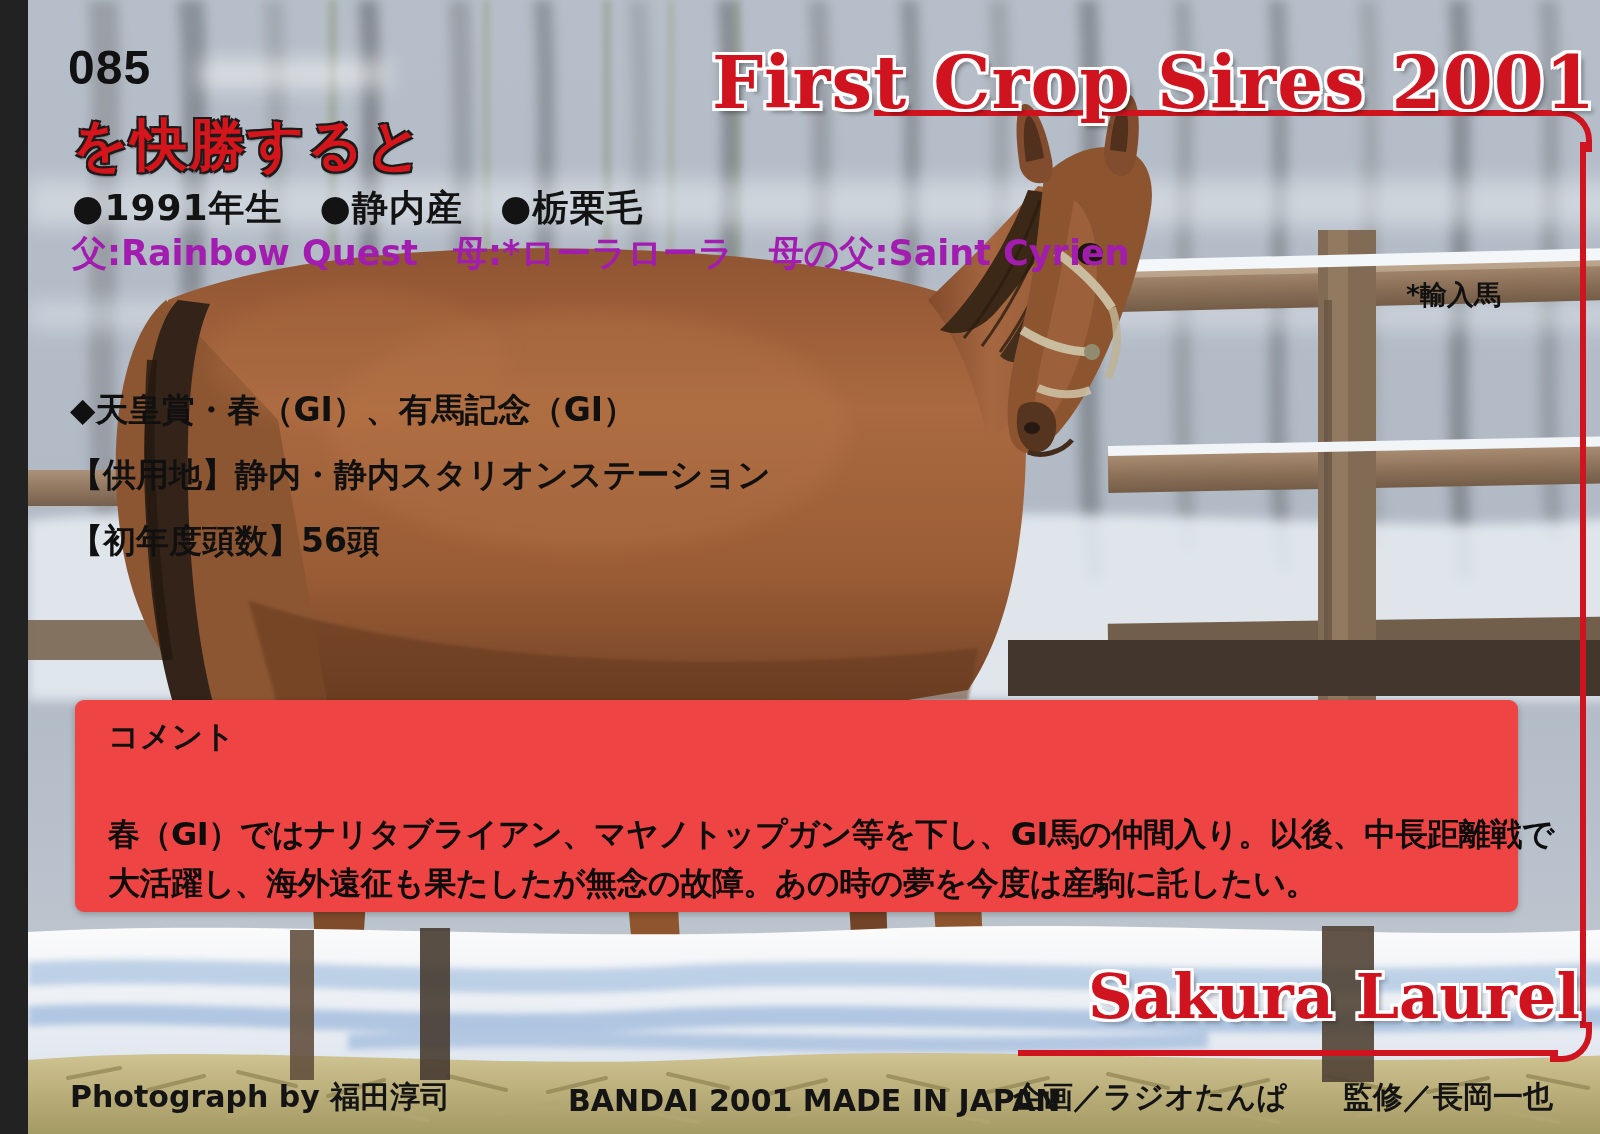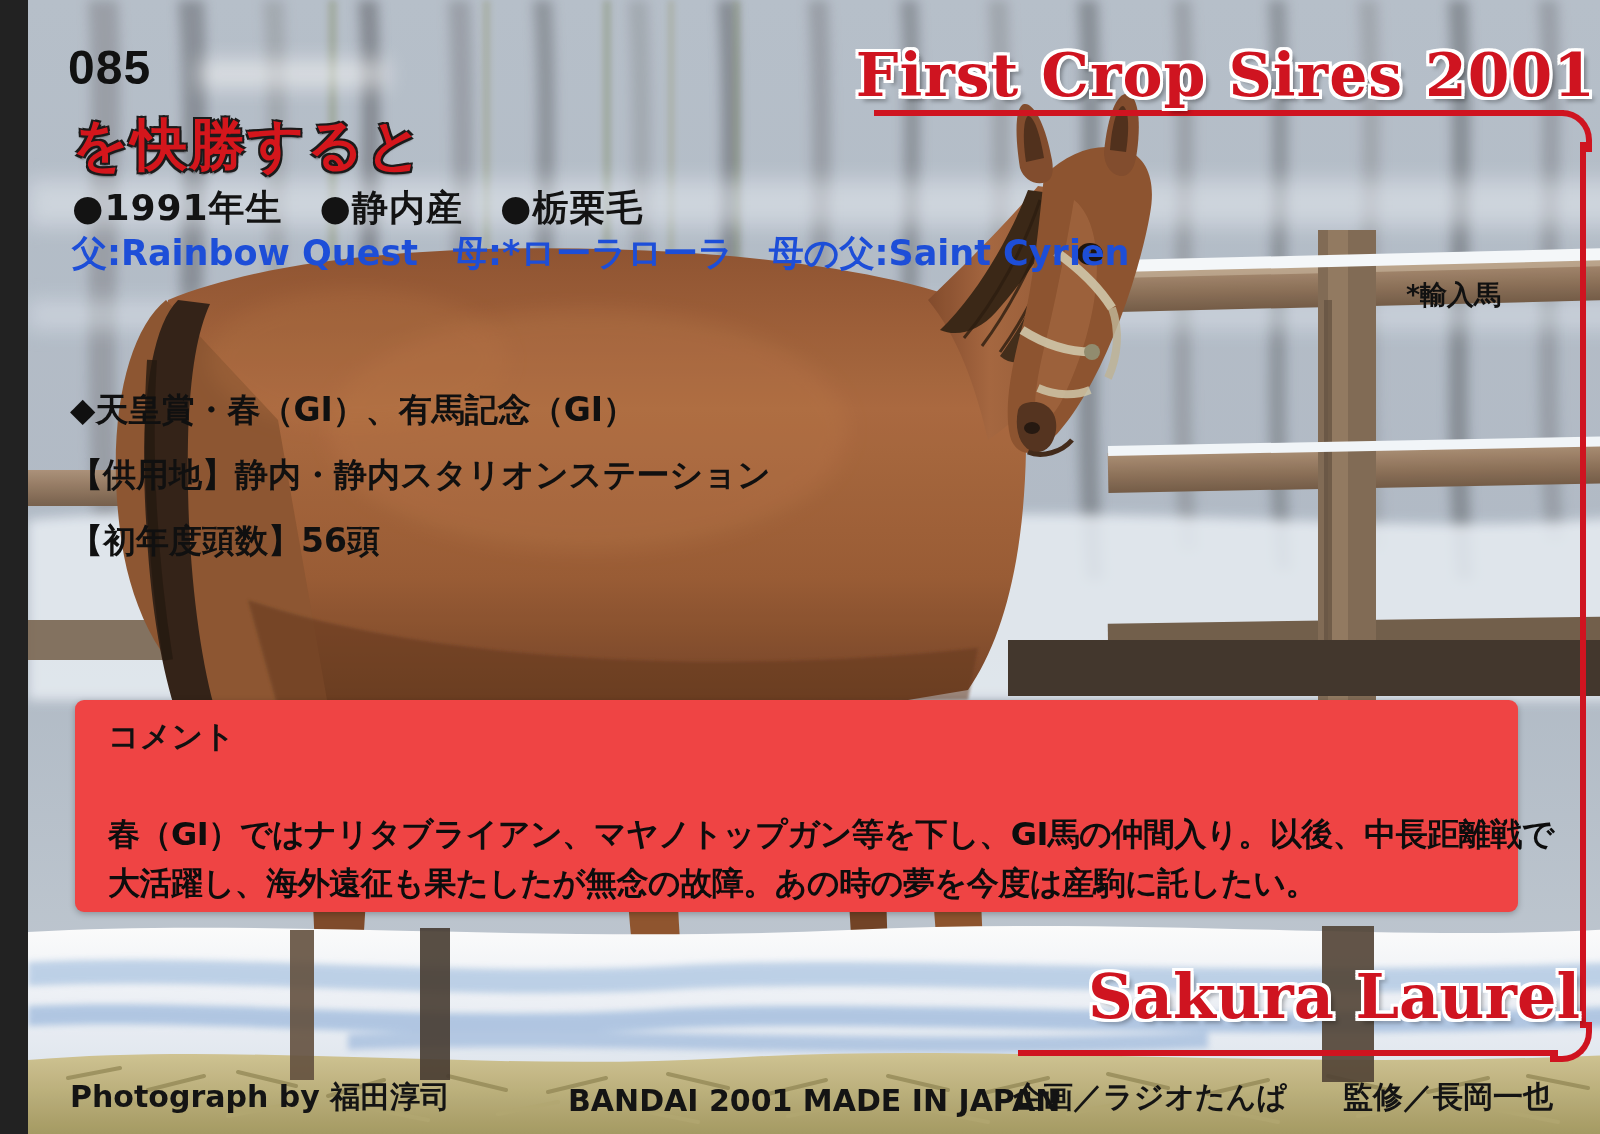--- a/index.html
+++ b/index.html
@@ -31,21 +31,21 @@
        0px  3px 2px rgba(0,0,0,.45);
   }
   .meta1{
     position:absolute;left:44px;top:184px;
     font-size:36px;font-weight:bold;color:#131313;
     letter-spacing:1px;white-space:nowrap;
     font-family:"DejaVu Sans","Liberation Sans",sans-serif;
   }
   .meta2{
     position:absolute;left:44px;top:230px;
-    font-size:35px;font-weight:bold;color:#1d4ed8;
+    font-size:35px;font-weight:bold;color:#a21caf;
     letter-spacing:0px;white-space:nowrap;
     font-family:"DejaVu Sans","Liberation Sans",sans-serif;
   }
   .stat{
     position:absolute;left:42px;
     font-size:33px;font-weight:bold;color:#101010;
     white-space:nowrap;letter-spacing:0px;
     font-family:"DejaVu Sans","Liberation Sans",sans-serif;
   }
   .s0{top:340px;}
@@ -56,21 +56,21 @@
   .import-mark{
     position:absolute;left:1378px;top:277px;
     font-size:27px;font-weight:bold;color:#111;
     font-family:"DejaVu Sans","Liberation Sans",sans-serif;
     white-space:nowrap;
   }
 
   
   .title-en{
     position:absolute;right:32px;top:40px;
-    font-size:60px;font-weight:bold;color:#cf1420;
+    font-size:72px;font-weight:bold;color:#cf1420;
     font-family:"DejaVu Serif","Liberation Serif",serif;
     letter-spacing:1px;white-space:nowrap;
     text-shadow:
       -3px -3px 0 #fff, 0 -3px 0 #fff, 3px -3px 0 #fff,
       -3px  0   0 #fff,               3px  0   0 #fff,
       -3px  3px 0 #fff, 0  3px 0 #fff, 3px  3px 0 #fff,
        5px  5px 4px rgba(0,0,0,.35);
   }
   .name-en{
     position:absolute;right:48px;top:960px;

